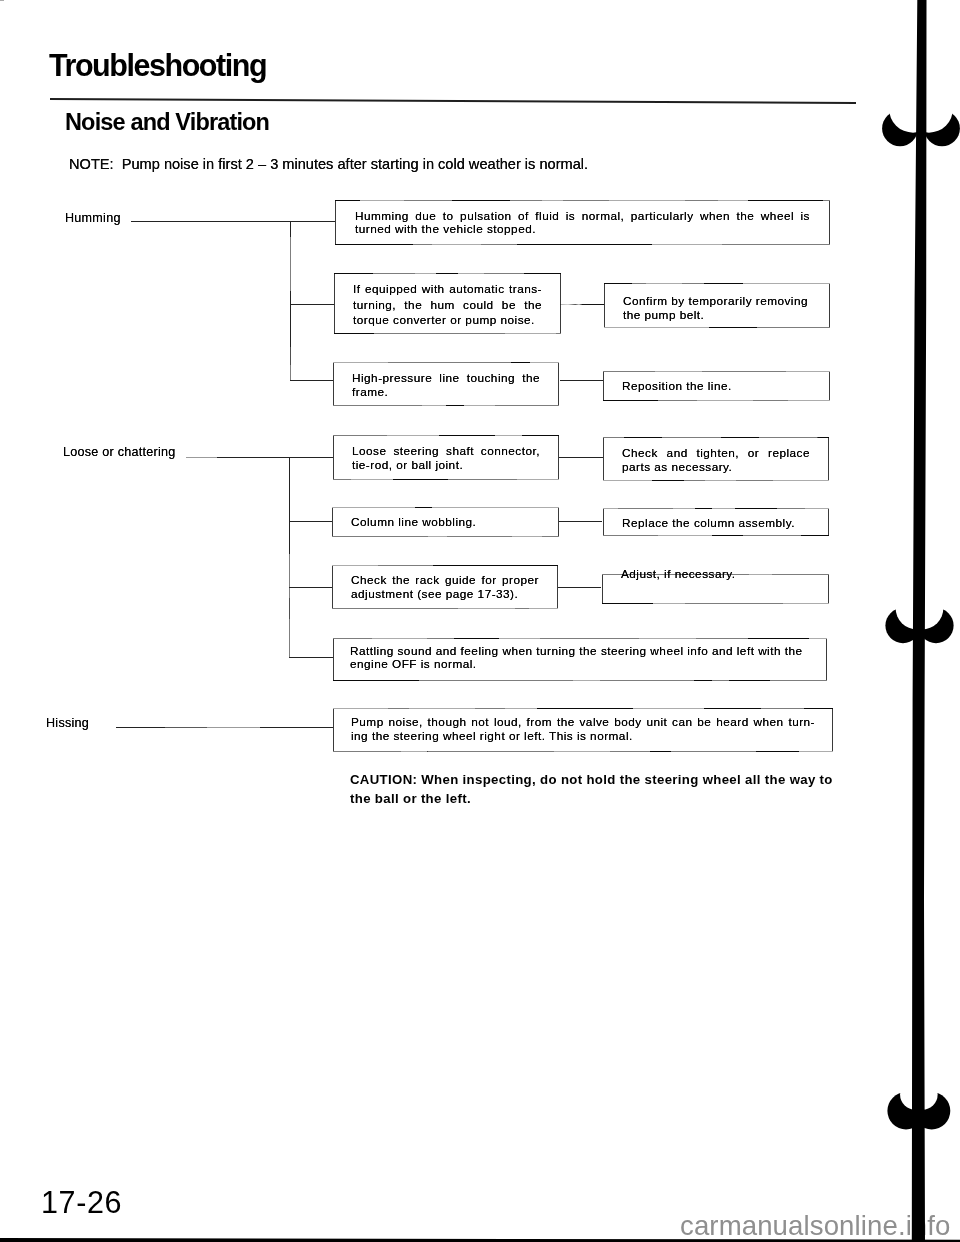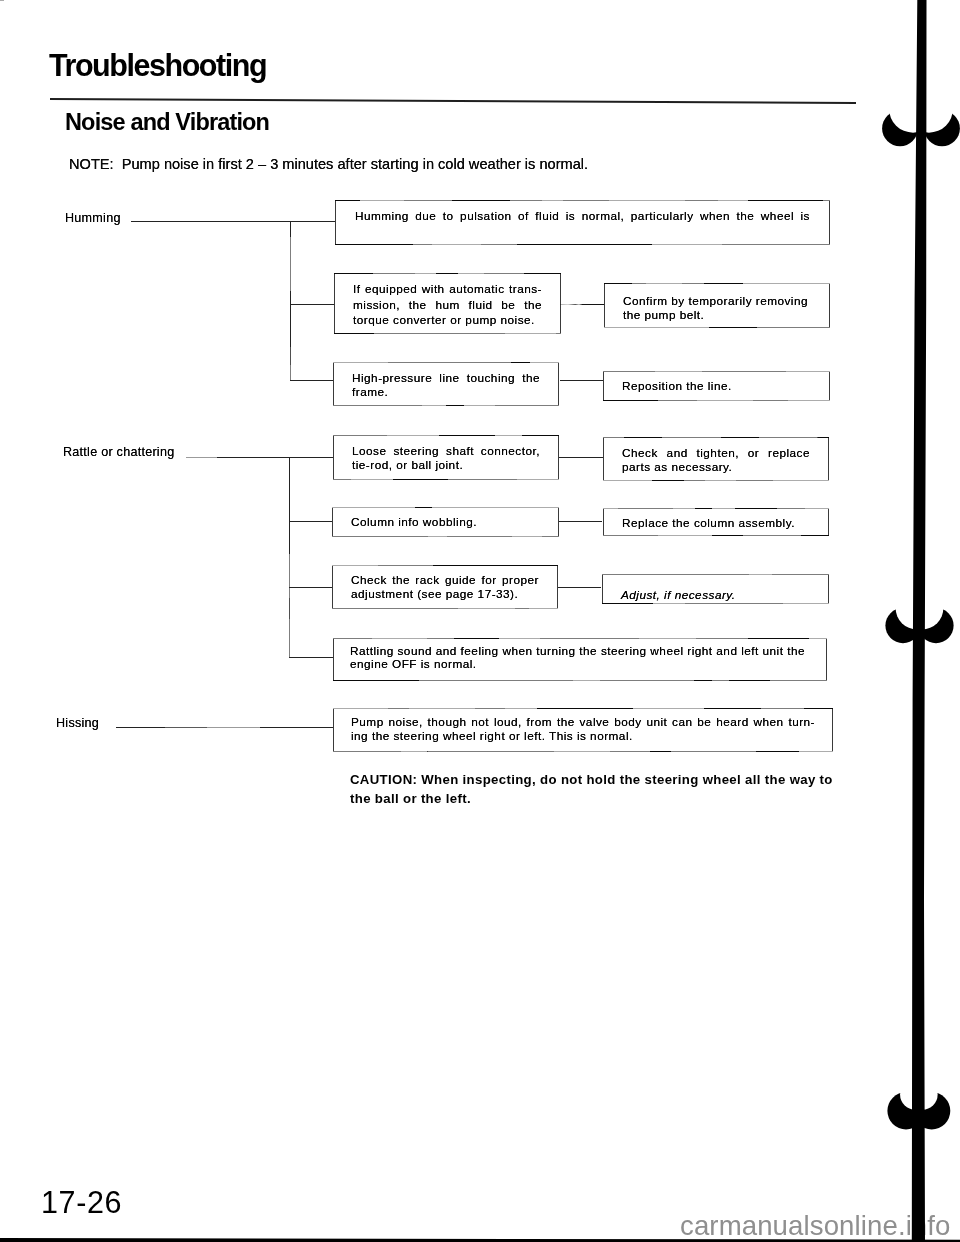--- a/index.html
+++ b/index.html
@@ -80,42 +80,42 @@
         <i style="position:absolute;left:182.47074960939156px;top:0;width:31.480723627601154px;height:1.4px;background:rgba(0,0,0,0.82);display:block"></i>
         <i style="position:absolute;left:213.9514732369927px;top:0;width:22.21501660729526px;height:1.4px;background:rgba(0,0,0,0.82);display:block"></i>
         <i style="position:absolute;left:236.16648984428798px;top:0;width:22.148966316203108px;height:1.4px;background:rgba(0,0,0,0.82);display:block"></i>
         <i style="position:absolute;left:258.31545616049107px;top:0;width:58.40326096695068px;height:1.4px;background:rgba(0,0,0,0.82);display:block"></i>
         <i style="position:absolute;left:316.7187171274418px;top:0;width:49.00550820073369px;height:1.4px;background:rgba(255,255,255,0.58);display:block"></i>
         <i style="position:absolute;left:365.72422532817546px;top:0;width:20.986586752807064px;height:1.4px;background:rgba(255,255,255,0.58);display:block"></i>
         <i style="position:absolute;left:386.7108120809825px;top:0;width:18.162459733040286px;height:1.4px;background:rgba(255,255,255,0.34);display:block"></i>
         <i style="position:absolute;left:404.8732718140228px;top:0;width:49.143986241493366px;height:1.4px;background:rgba(255,255,255,0.34);display:block"></i>
         <i style="position:absolute;left:454.0172580555162px;top:0;width:40.98274194448379px;height:1.4px;background:rgba(255,255,255,0.34);display:block"></i>
       </div>
-      <div class="btext" style="left: 355px; top: 210px; width: 455px;"><div class="jtline">Humming due to pulsation of fluid is normal, particularly when the wheel is</div></div>
+      <div class="btext" style="left: 355px; top: 210px; width: 455px;"><div class="jtline">Humming due to pulsation of fluid is normal, particularly when the wheel is</div><div>turned with the vehicle stopped.</div></div>
       <div class="abs hline" style="left:290px;top:304px;width:44px;"></div>
       <div class="abs box" style="left:334px;top:273px;width:227px;height:61px;"></div>
       <div class="edgefx" style="left:334px;top:273px;width:227px;height:1.4px;">
         <i style="position:absolute;left:0px;top:0;width:39.07043124412672px;height:1.4px;background:rgba(0,0,0,0.82);display:block"></i>
         <i style="position:absolute;left:39.07043124412672px;top:0;width:14.423500538069522px;height:1.4px;background:rgba(255,255,255,0.34);display:block"></i>
         <i style="position:absolute;left:53.49393178219624px;top:0;width:27.114588266757593px;height:1.4px;background:rgba(255,255,255,0.34);display:block"></i>
         <i style="position:absolute;left:80.60852004895384px;top:0;width:21.65666818975316px;height:1.4px;background:rgba(255,255,255,0.58);display:block"></i>
         <i style="position:absolute;left:102.265188238707px;top:0;width:21.85062957175571px;height:1.4px;background:rgba(0,0,0,0.82);display:block"></i>
         <i style="position:absolute;left:124.11581781046272px;top:0;width:26.35634518245065px;height:1.4px;background:rgba(255,255,255,0.58);display:block"></i>
         <i style="position:absolute;left:150.47216299291335px;top:0;width:39.62830395699865px;height:1.4px;background:rgba(255,255,255,0.34);display:block"></i>
         <i style="position:absolute;left:190.100466949912px;top:0;width:36.899533050087996px;height:1.4px;background:rgba(0,0,0,0.82);display:block"></i>
       </div>
       <div class="edgefx" style="left:334px;top:332.6px;width:227px;height:1.4px;">
         <i style="position:absolute;left:0px;top:0;width:39.62140966654821px;height:1.4px;background:rgba(0,0,0,0.82);display:block"></i>
         <i style="position:absolute;left:39.62140966654821px;top:0;width:45.39330030949475px;height:1.4px;background:rgba(255,255,255,0.34);display:block"></i>
         <i style="position:absolute;left:85.01470997604295px;top:0;width:59.70841910583359px;height:1.4px;background:rgba(255,255,255,0.34);display:block"></i>
         <i style="position:absolute;left:144.72312908187655px;top:0;width:26.555400854235238px;height:1.4px;background:rgba(255,255,255,0.34);display:block"></i>
         <i style="position:absolute;left:171.2785299361118px;top:0;width:50.724948900158026px;height:1.4px;background:rgba(255,255,255,0.58);display:block"></i>
         <i style="position:absolute;left:222.00347883626984px;top:0;width:4.996521163730165px;height:1.4px;background:rgba(255,255,255,0.34);display:block"></i>
       </div>
-      <div class="btext" style="left: 353px; top: 282px; width: 189px; line-height: 15.7px;"><div class="jtline">If equipped with automatic trans-</div><div class="jtline">mission, the hum fluid be the</div><div>torque converter or pump noise.</div></div>
+      <div class="btext" style="left: 353px; top: 282px; width: 189px; line-height: 15.7px;"><div class="jtline">If equipped with automatic trans-</div><div class="jtline">turning, the hum could be the</div><div>torque converter or pump noise.</div></div>
       <div class="abs hline" style="left:560px;top:304px;width:45px;background:linear-gradient(to right,rgba(26,26,26,0.35) 0%,rgba(26,26,26,0.18) 18%,rgba(26,26,26,0.75) 34%,rgba(26,26,26,0.25) 42%,#141414 50%,#141414 100%);"></div>
       <div class="abs box" style="left:604px;top:283px;width:226px;height:45px;"></div>
       <div class="edgefx" style="left:604px;top:283px;width:226px;height:1.4px;">
         <i style="position:absolute;left:0px;top:0;width:27.80952835726064px;height:1.4px;background:rgba(0,0,0,0.82);display:block"></i>
         <i style="position:absolute;left:27.80952835726064px;top:0;width:14.130992889465295px;height:1.4px;background:rgba(255,255,255,0.34);display:block"></i>
         <i style="position:absolute;left:41.940521246725936px;top:0;width:35.65500880296109px;height:1.4px;background:rgba(255,255,255,0.58);display:block"></i>
         <i style="position:absolute;left:77.59553004968703px;top:0;width:21.939886573674105px;height:1.4px;background:rgba(255,255,255,0.34);display:block"></i>
         <i style="position:absolute;left:99.53541662336113px;top:0;width:39.190122377681604px;height:1.4px;background:rgba(0,0,0,0.82);display:block"></i>
         <i style="position:absolute;left:138.72553900104273px;top:0;width:44.35056663972818px;height:1.4px;background:rgba(255,255,255,0.58);display:block"></i>
         <i style="position:absolute;left:183.07610564077092px;top:0;width:27.301707452769254px;height:1.4px;background:rgba(255,255,255,0.58);display:block"></i>
@@ -160,21 +160,21 @@
         <i style="position:absolute;left:183.05992227748965px;top:0;width:43.94007772251035px;height:1.4px;background:rgba(255,255,255,0.58);display:block"></i>
       </div>
       <div class="edgefx" style="left:603px;top:399.6px;width:227px;height:1.4px;">
         <i style="position:absolute;left:0px;top:0;width:54.615929324466705px;height:1.4px;background:rgba(0,0,0,0.82);display:block"></i>
         <i style="position:absolute;left:54.615929324466705px;top:0;width:38.99868346424712px;height:1.4px;background:rgba(255,255,255,0.34);display:block"></i>
         <i style="position:absolute;left:93.61461278871383px;top:0;width:56.18051101741405px;height:1.4px;background:rgba(255,255,255,0.58);display:block"></i>
         <i style="position:absolute;left:149.7951238061279px;top:0;width:35.141543875048654px;height:1.4px;background:rgba(255,255,255,0.34);display:block"></i>
         <i style="position:absolute;left:184.93666768117654px;top:0;width:42.063332318823456px;height:1.4px;background:rgba(255,255,255,0.58);display:block"></i>
       </div>
       <div class="btext" style="left: 622px; top: 380px; width: 189px;"><div>Reposition the line.</div></div>
-      <div class="abs sym" style="left: 63px; top: 445px;">Rattle or chattering</div>
+      <div class="abs sym" style="left: 63px; top: 445px;">Loose or chattering</div>
       <div class="abs hline" style="left:186px;top:457px;width:103px;"></div>
       <div class="edgefx" style="left:186px;top:457px;width:103px;height:1.6px;">
         <i style="position:absolute;left:0px;top:0;width:30.622495422429637px;height:1.6px;background:rgba(255,255,255,0.55);display:block"></i>
       </div>
       <div class="abs vline" style="left:289px;top:457px;height:201px;"></div>
       <div class="edgefx" style="left:289px;top:457px;width:1.6px;height:201px;">
         <i style="position:absolute;top:96.68089488273529px;left:0;height:44.0445938268884px;width:1.6px;background:rgba(255,255,255,0.42);display:block"></i>
         <i style="position:absolute;top:140.72548870962368px;left:0;height:21.263345246791538px;width:1.6px;background:rgba(255,255,255,0.20);display:block"></i>
         <i style="position:absolute;top:161.98883395641522px;left:0;height:39.01116604358478px;width:1.6px;background:rgba(255,255,255,0.42);display:block"></i>
       </div>
@@ -232,21 +232,21 @@
       </div>
       <div class="edgefx" style="left:332px;top:535.6px;width:227px;height:1.4px;">
         <i style="position:absolute;left:0px;top:0;width:36.2381816013894px;height:1.4px;background:rgba(255,255,255,0.34);display:block"></i>
         <i style="position:absolute;left:36.2381816013894px;top:0;width:59.802424929012744px;height:1.4px;background:rgba(255,255,255,0.34);display:block"></i>
         <i style="position:absolute;left:96.04060653040214px;top:0;width:19.2764887834324px;height:1.4px;background:rgba(255,255,255,0.58);display:block"></i>
         <i style="position:absolute;left:115.31709531383454px;top:0;width:48.86392094328251px;height:1.4px;background:rgba(255,255,255,0.34);display:block"></i>
         <i style="position:absolute;left:164.18101625711705px;top:0;width:16.058888197903936px;height:1.4px;background:rgba(255,255,255,0.34);display:block"></i>
         <i style="position:absolute;left:180.239904455021px;top:0;width:29.486684806405886px;height:1.4px;background:rgba(255,255,255,0.58);display:block"></i>
         <i style="position:absolute;left:209.72658926142688px;top:0;width:17.27341073857312px;height:1.4px;background:rgba(255,255,255,0.34);display:block"></i>
       </div>
-      <div class="btext" style="left: 351px; top: 516px; width: 189px;"><div>Column info wobbling.</div></div>
+      <div class="btext" style="left: 351px; top: 516px; width: 189px;"><div>Column line wobbling.</div></div>
       <div class="abs hline" style="left:559px;top:521px;width:43px;"></div>
       <div class="abs box" style="left:603px;top:508px;width:226px;height:28px;"></div>
       <div class="edgefx" style="left:603px;top:508px;width:226px;height:1.4px;">
         <i style="position:absolute;left:0px;top:0;width:14.700314045278501px;height:1.4px;background:rgba(255,255,255,0.58);display:block"></i>
         <i style="position:absolute;left:14.700314045278501px;top:0;width:55.775710333965584px;height:1.4px;background:rgba(255,255,255,0.34);display:block"></i>
         <i style="position:absolute;left:70.47602437924408px;top:0;width:21.15255833005186px;height:1.4px;background:rgba(255,255,255,0.58);display:block"></i>
         <i style="position:absolute;left:91.62858270929594px;top:0;width:17.20449745804281px;height:1.4px;background:rgba(0,0,0,0.82);display:block"></i>
         <i style="position:absolute;left:108.83308016733875px;top:0;width:23.321985487510446px;height:1.4px;background:rgba(255,255,255,0.58);display:block"></i>
         <i style="position:absolute;left:132.15506565484918px;top:0;width:42.14681471704823px;height:1.4px;background:rgba(0,0,0,0.82);display:block"></i>
         <i style="position:absolute;left:174.30188037189743px;top:0;width:27.636947638186136px;height:1.4px;background:rgba(255,255,255,0.34);display:block"></i>
@@ -294,21 +294,21 @@
         <i style="position:absolute;left:185.97698503172816px;top:0;width:18.21880126195904px;height:1.4px;background:rgba(255,255,255,0.34);display:block"></i>
         <i style="position:absolute;left:204.1957862936872px;top:0;width:22.804213706312794px;height:1.4px;background:rgba(255,255,255,0.34);display:block"></i>
       </div>
       <div class="edgefx" style="left:602px;top:602.6px;width:227px;height:1.4px;">
         <i style="position:absolute;left:0px;top:0;width:50.88526822854079px;height:1.4px;background:rgba(0,0,0,0.82);display:block"></i>
         <i style="position:absolute;left:50.88526822854079px;top:0;width:32.42693997287515px;height:1.4px;background:rgba(255,255,255,0.58);display:block"></i>
         <i style="position:absolute;left:83.31220820141593px;top:0;width:45.169661536426126px;height:1.4px;background:rgba(255,255,255,0.34);display:block"></i>
         <i style="position:absolute;left:128.48186973784206px;top:0;width:52.21011258950928px;height:1.4px;background:rgba(255,255,255,0.34);display:block"></i>
         <i style="position:absolute;left:180.69198232735135px;top:0;width:46.308017672648646px;height:1.4px;background:rgba(255,255,255,0.58);display:block"></i>
       </div>
-      <div class="btext" style="left: 621px; top: 589px; width: 189px; font-style: italic;"><div>Adjust, if necessary.</div></div>
+      <div class="btext" style="left: 621px; top: 568px; width: 189px;"><div>Adjust, if necessary.</div></div>
       <div class="abs hline" style="left:289px;top:657px;width:44px;"></div>
       <div class="abs box" style="left:333px;top:638px;width:494px;height:43px;"></div>
       <div class="edgefx" style="left:333px;top:638px;width:494px;height:1.4px;">
         <i style="position:absolute;left:0px;top:0;width:39.03186078045138px;height:1.4px;background:rgba(255,255,255,0.34);display:block"></i>
         <i style="position:absolute;left:39.03186078045138px;top:0;width:54.82224394791864px;height:1.4px;background:rgba(255,255,255,0.58);display:block"></i>
         <i style="position:absolute;left:93.85410472837003px;top:0;width:26.92132878905224px;height:1.4px;background:rgba(255,255,255,0.34);display:block"></i>
         <i style="position:absolute;left:120.77543351742227px;top:0;width:44.896527543150135px;height:1.4px;background:rgba(0,0,0,0.82);display:block"></i>
         <i style="position:absolute;left:165.67196106057241px;top:0;width:41.777747405589444px;height:1.4px;background:rgba(255,255,255,0.58);display:block"></i>
         <i style="position:absolute;left:207.44970846616187px;top:0;width:56.76774718368787px;height:1.4px;background:rgba(255,255,255,0.34);display:block"></i>
         <i style="position:absolute;left:264.21745564984974px;top:0;width:41.71869970658734px;height:1.4px;background:rgba(255,255,255,0.34);display:block"></i>
@@ -329,22 +329,22 @@
         <i style="position:absolute;left:225.53664494191142px;top:0;width:14.302098512790211px;height:1.4px;background:rgba(255,255,255,0.34);display:block"></i>
         <i style="position:absolute;left:239.83874345470164px;top:0;width:27.30768323564328px;height:1.4px;background:rgba(255,255,255,0.58);display:block"></i>
         <i style="position:absolute;left:267.1464266903449px;top:0;width:39.35144109714378px;height:1.4px;background:rgba(255,255,255,0.34);display:block"></i>
         <i style="position:absolute;left:306.4978677874887px;top:0;width:54.043826598694466px;height:1.4px;background:rgba(255,255,255,0.34);display:block"></i>
         <i style="position:absolute;left:360.54169438618317px;top:0;width:18.64319563128203px;height:1.4px;background:rgba(0,0,0,0.82);display:block"></i>
         <i style="position:absolute;left:379.1848900174652px;top:0;width:16.41892123334991px;height:1.4px;background:rgba(255,255,255,0.34);display:block"></i>
         <i style="position:absolute;left:395.6038112508151px;top:0;width:41.482536328715526px;height:1.4px;background:rgba(0,0,0,0.82);display:block"></i>
         <i style="position:absolute;left:437.08634757953064px;top:0;width:28.96284485560043px;height:1.4px;background:rgba(255,255,255,0.34);display:block"></i>
         <i style="position:absolute;left:466.0491924351311px;top:0;width:27.95080756486891px;height:1.4px;background:rgba(255,255,255,0.34);display:block"></i>
       </div>
-      <div class="btext" style="left: 350px; top: 645px; width: 460px; line-height: 13px;"><div>Rattling sound and feeling when turning the steering wheel right and left unit the</div><div>engine OFF is normal.</div></div>
-      <div class="abs sym" style="left: 56px; top: 716px;">Hissing</div>
+      <div class="btext" style="left: 350px; top: 645px; width: 460px; line-height: 13px;"><div>Rattling sound and feeling when turning the steering wheel info and left with the</div><div>engine OFF is normal.</div></div>
+      <div class="abs sym" style="left: 46px; top: 716px;">Hissing</div>
       <div class="abs hline" style="left:116px;top:727px;width:218px;"></div>
       <div class="edgefx" style="left:116px;top:727px;width:218px;height:1.6px;">
         <i style="position:absolute;left:48.81361009032168px;top:0;width:42.260813728096345px;height:1.6px;background:rgba(255,255,255,0.25);display:block"></i>
         <i style="position:absolute;left:91.07442381841803px;top:0;width:17.149062160006288px;height:1.6px;background:rgba(255,255,255,0.55);display:block"></i>
         <i style="position:absolute;left:108.22348597842432px;top:0;width:36.02423102875437px;height:1.6px;background:rgba(255,255,255,0.55);display:block"></i>
       </div>
       <div class="abs box" style="left:333px;top:708px;width:500px;height:44px;"></div>
       <div class="edgefx" style="left:333px;top:708px;width:500px;height:1.4px;">
         <i style="position:absolute;left:0px;top:0;width:55.224906702164986px;height:1.4px;background:rgba(255,255,255,0.58);display:block"></i>
         <i style="position:absolute;left:55.224906702164986px;top:0;width:20.58983534881372px;height:1.4px;background:rgba(255,255,255,0.34);display:block"></i>

